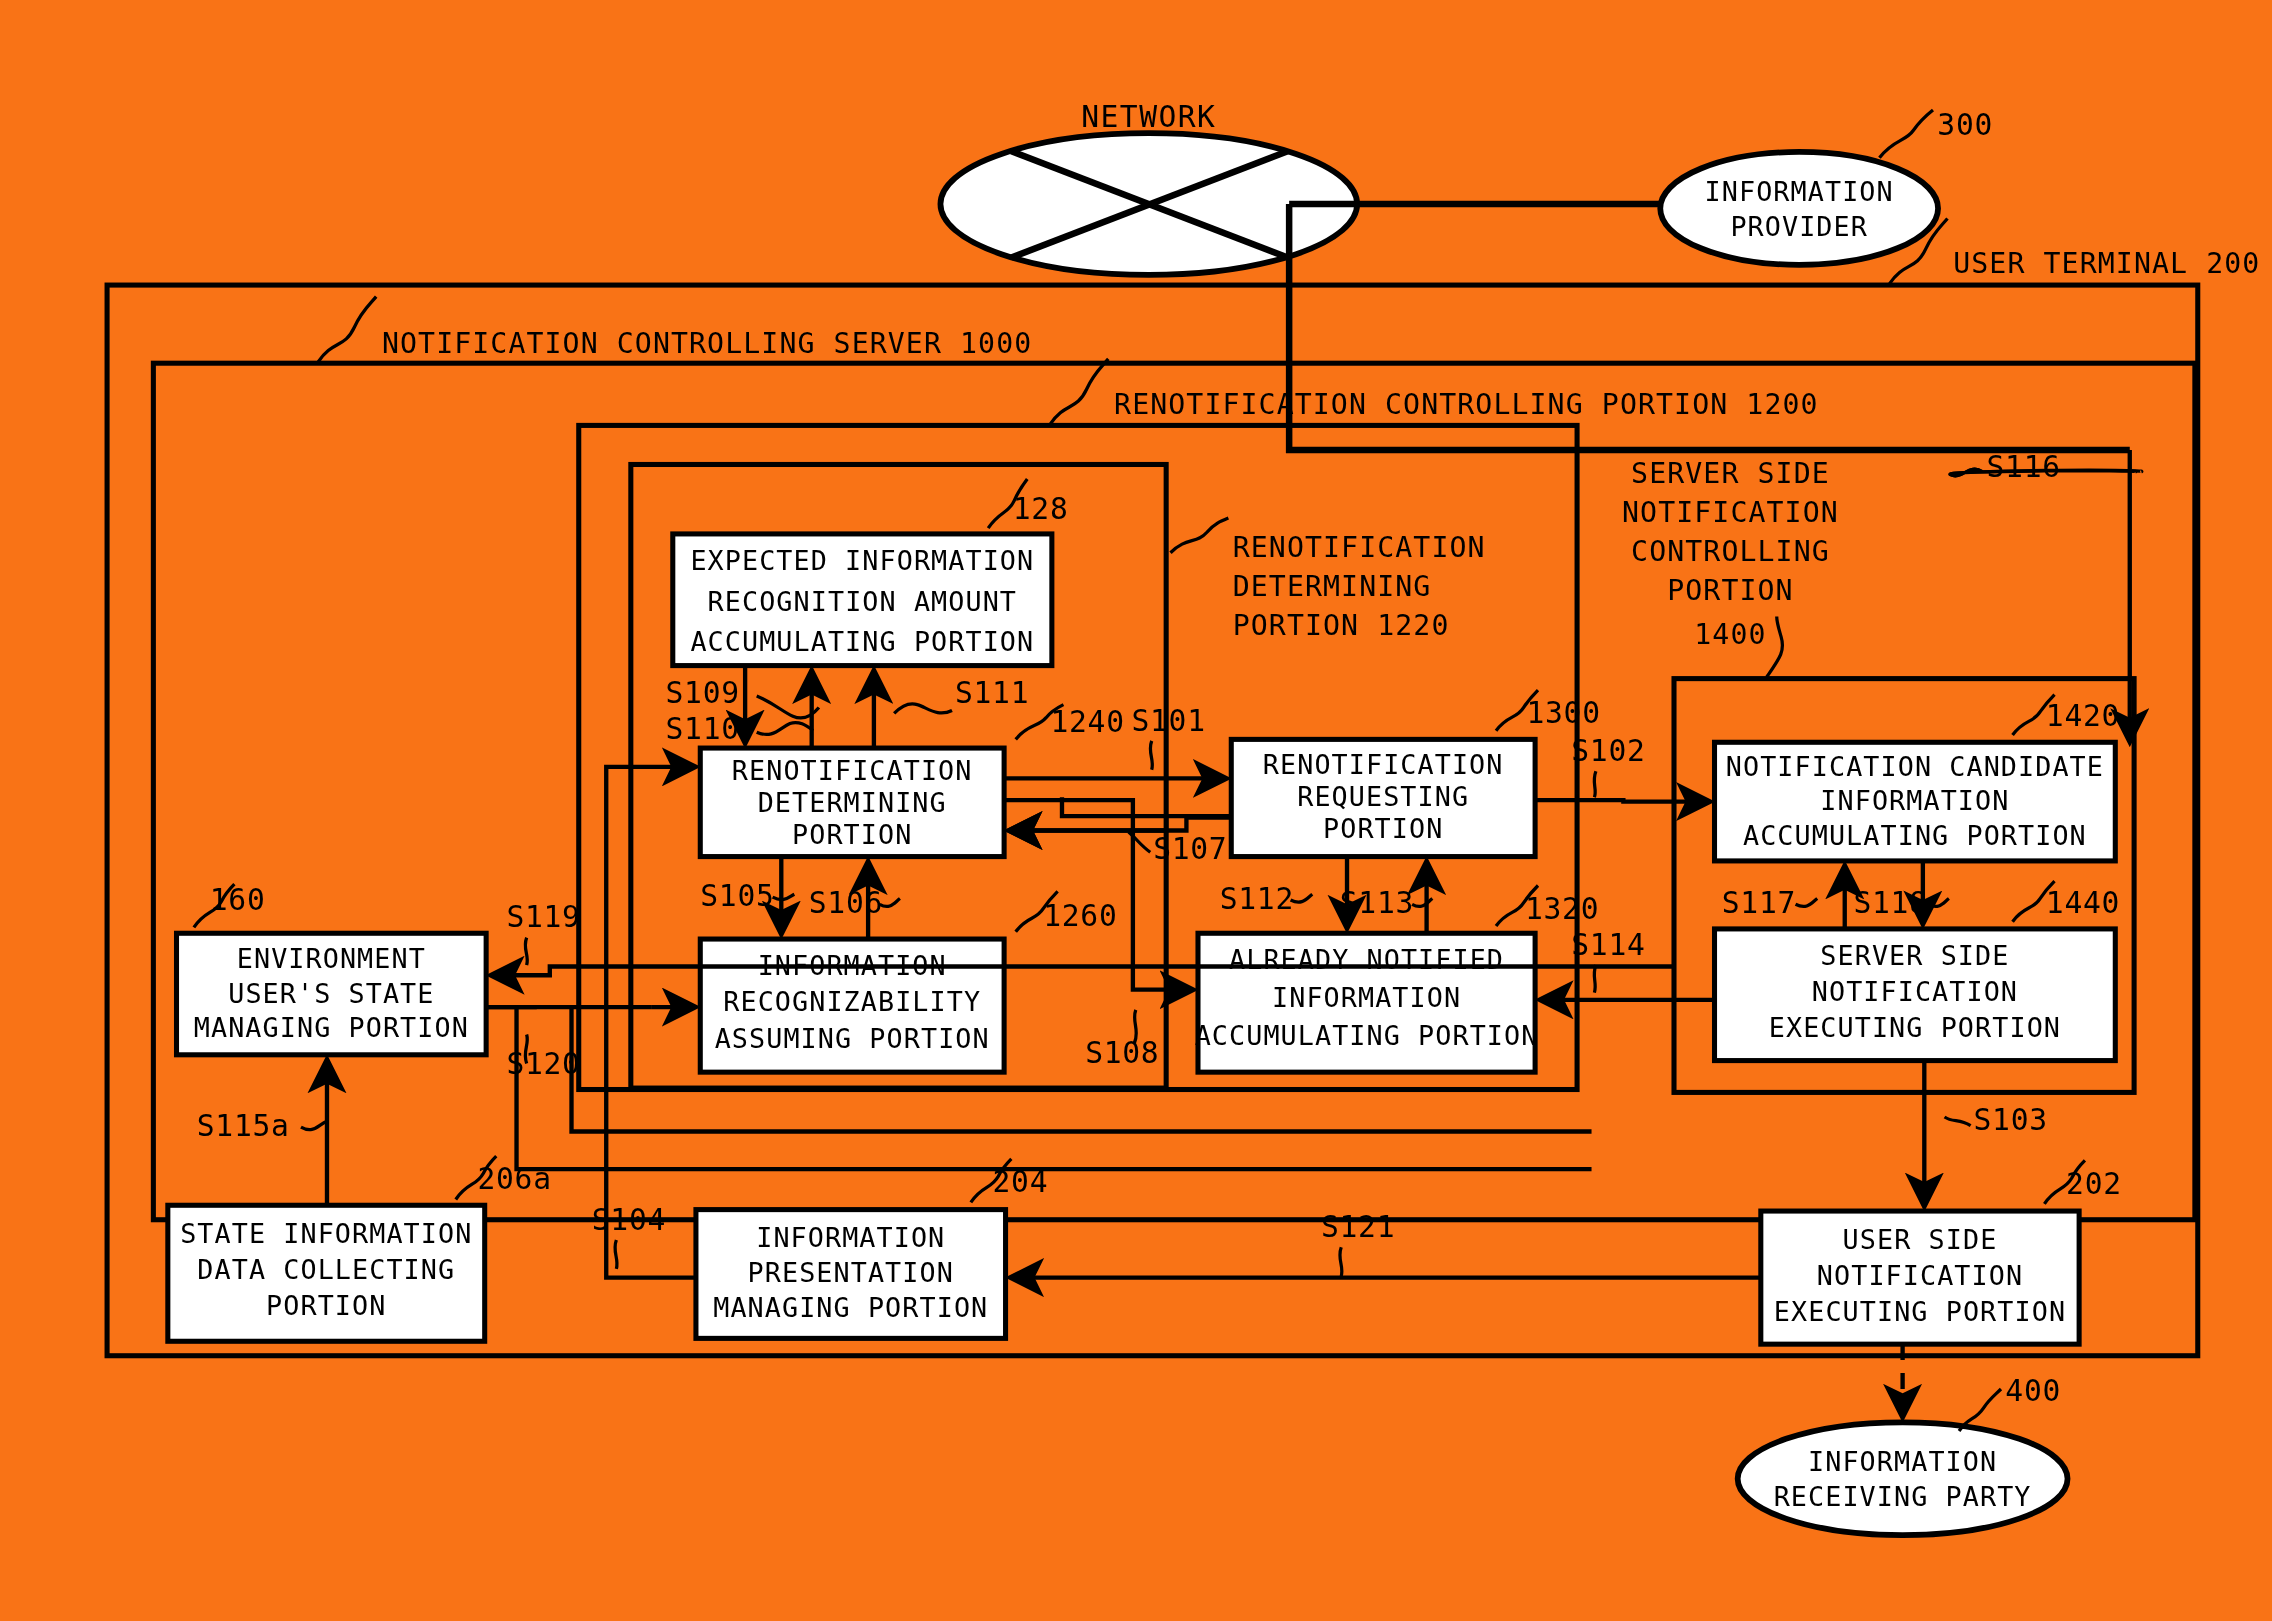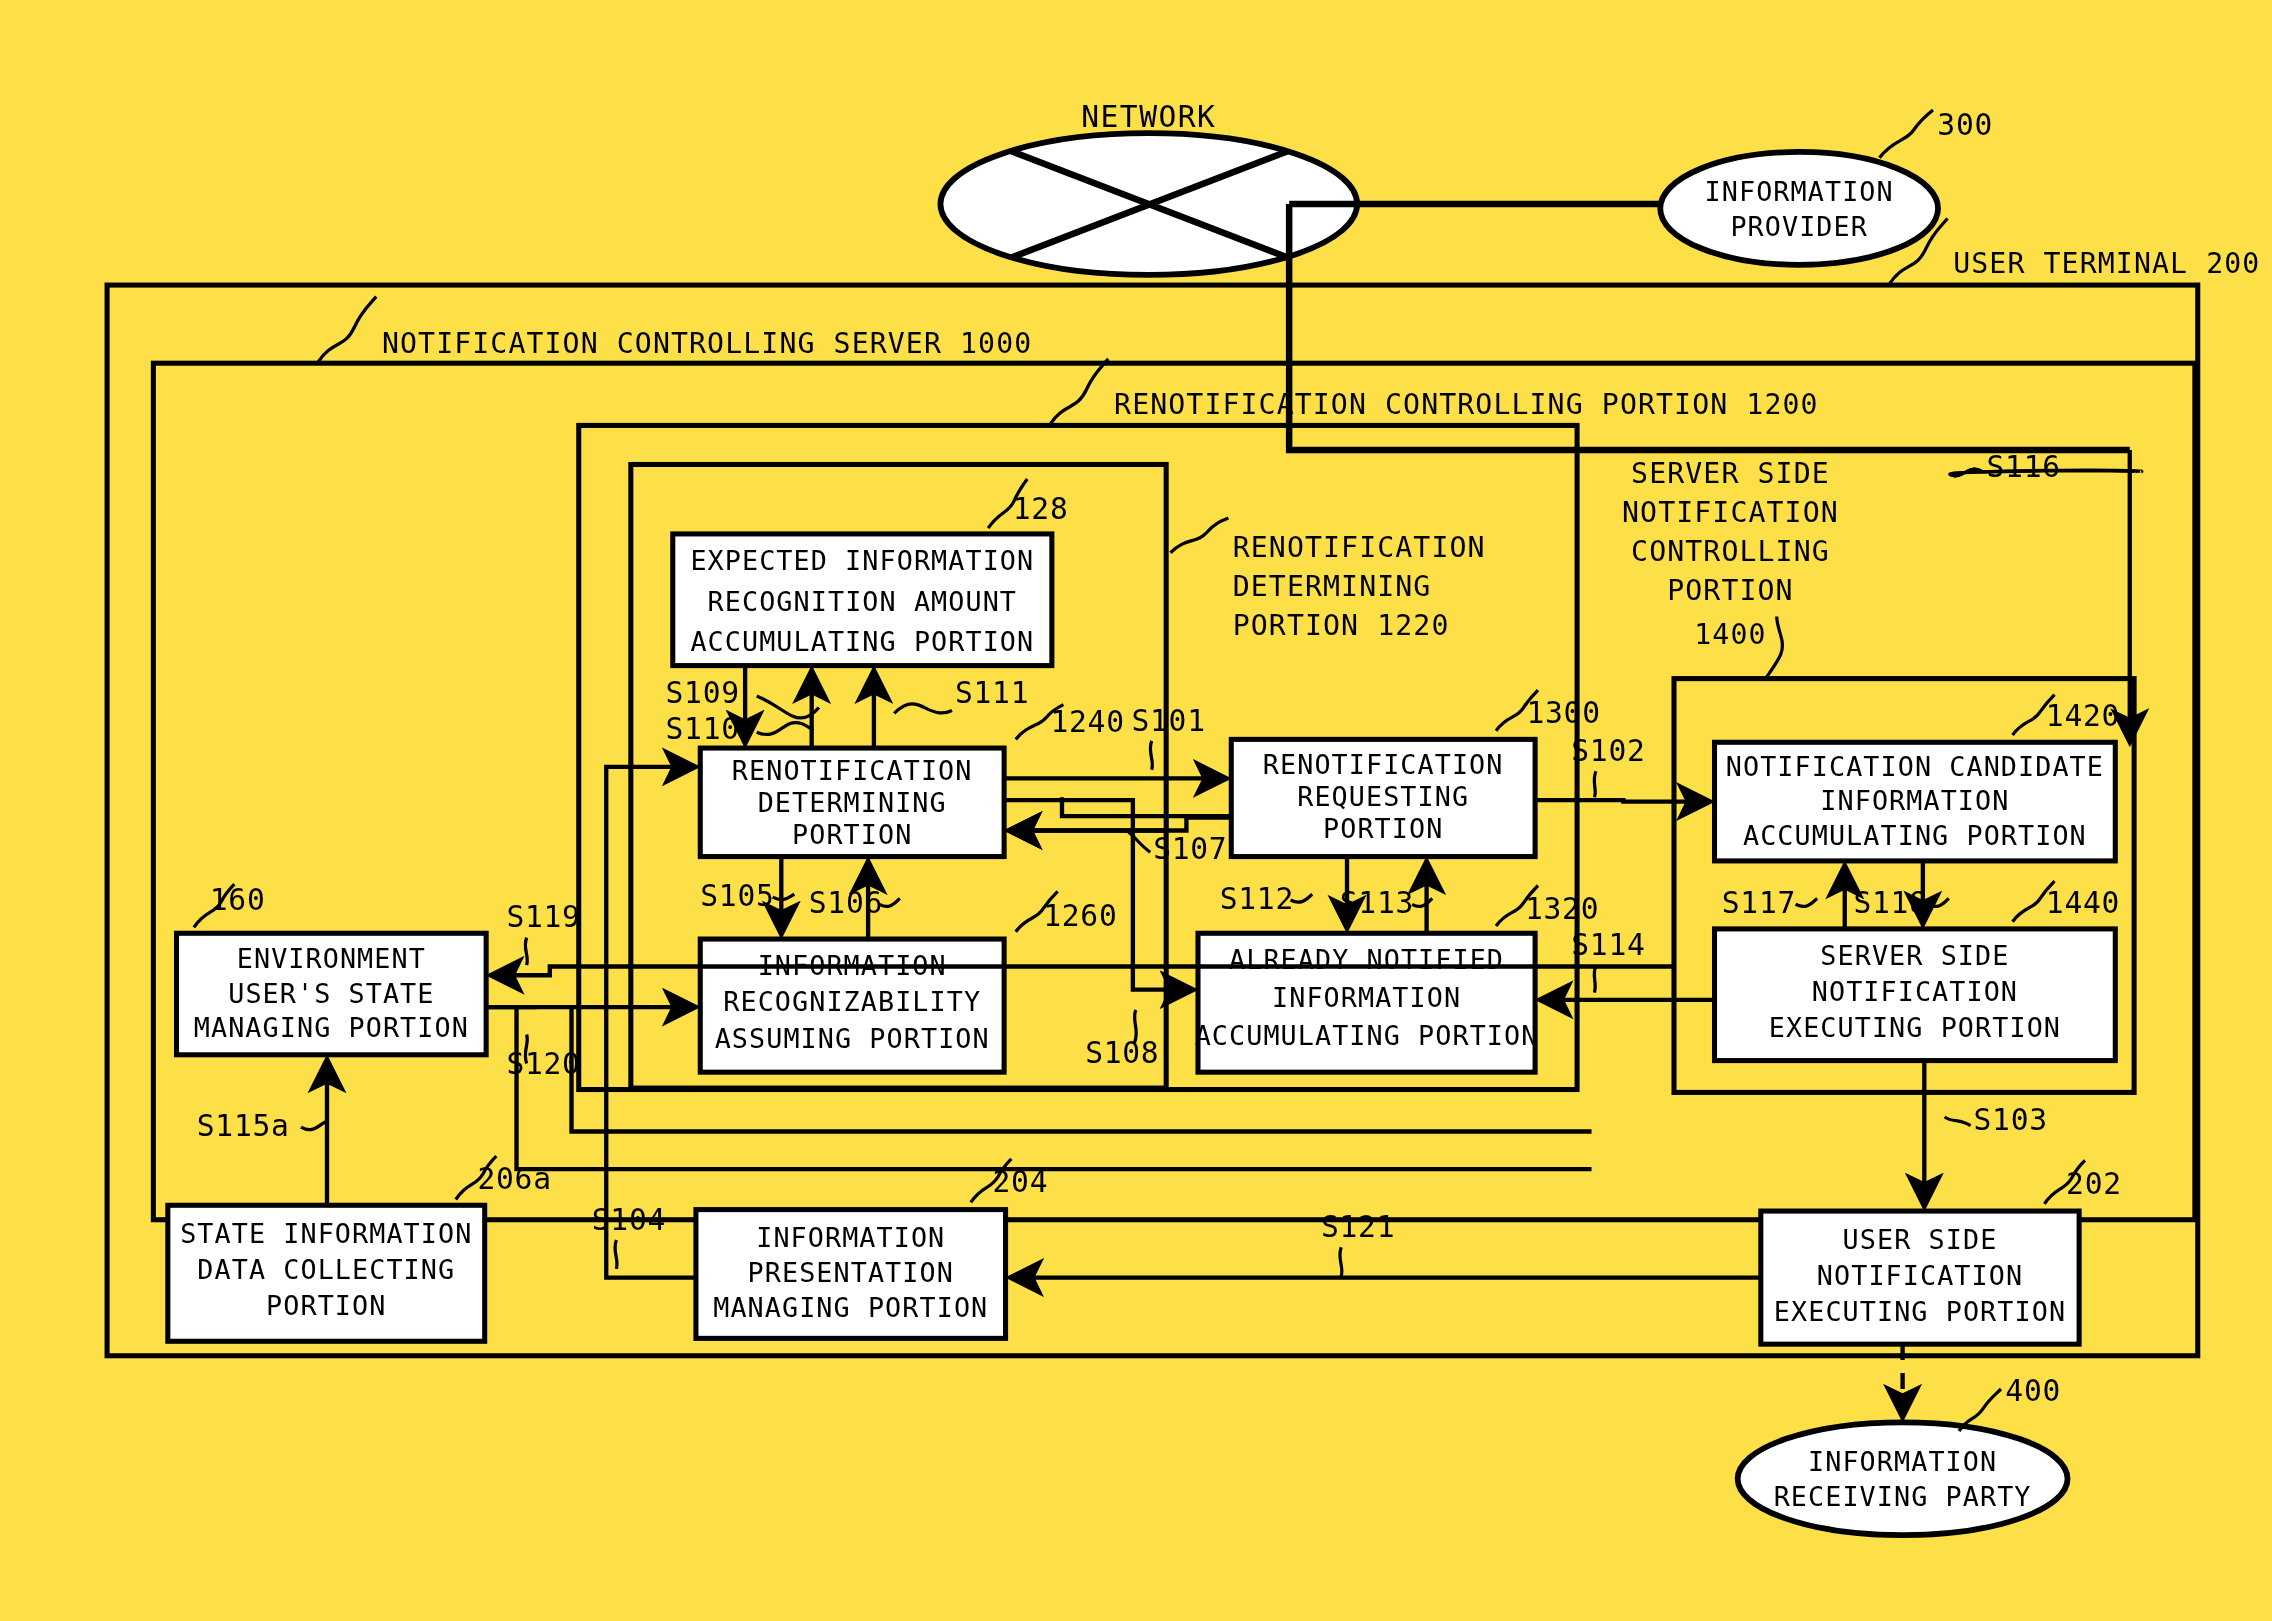--- a/index.html
+++ b/index.html
@@ -1,17 +1,17 @@
 <!DOCTYPE html>
 <html style="font-size:11.6px"><head>
 <meta charset="utf-8">
 <style>
   html,body{margin:0;padding:0;background:#ffffff;}
   body{width:2273px;height:1622px;font-family:"DejaVu Sans Mono",monospace;}
-  #fig{position:relative;width:2273px;height:1622px;background:#fde047;}
+  #fig{position:relative;width:2273px;height:1622px;background:#f97316;}
   svg{position:absolute;left:0;top:0;width:2273px;height:1622px;}
   .wire{stroke:#000;fill:none;}
   .w-med{stroke-width:6;}
   .w-thick{stroke-width:9;}
   .dash{stroke-dasharray:22 18;}
   .box{fill:#fff;stroke:#000;stroke-width:7;}
   .frame{fill:none;stroke:#000;stroke-width:7;}
   .ell{fill:#fff;stroke:#000;stroke-width:8;}
   .lead{stroke:#000;stroke-width:4.5;fill:none;}
   text{font-family:"DejaVu Sans Mono",monospace;fill:#000;}

